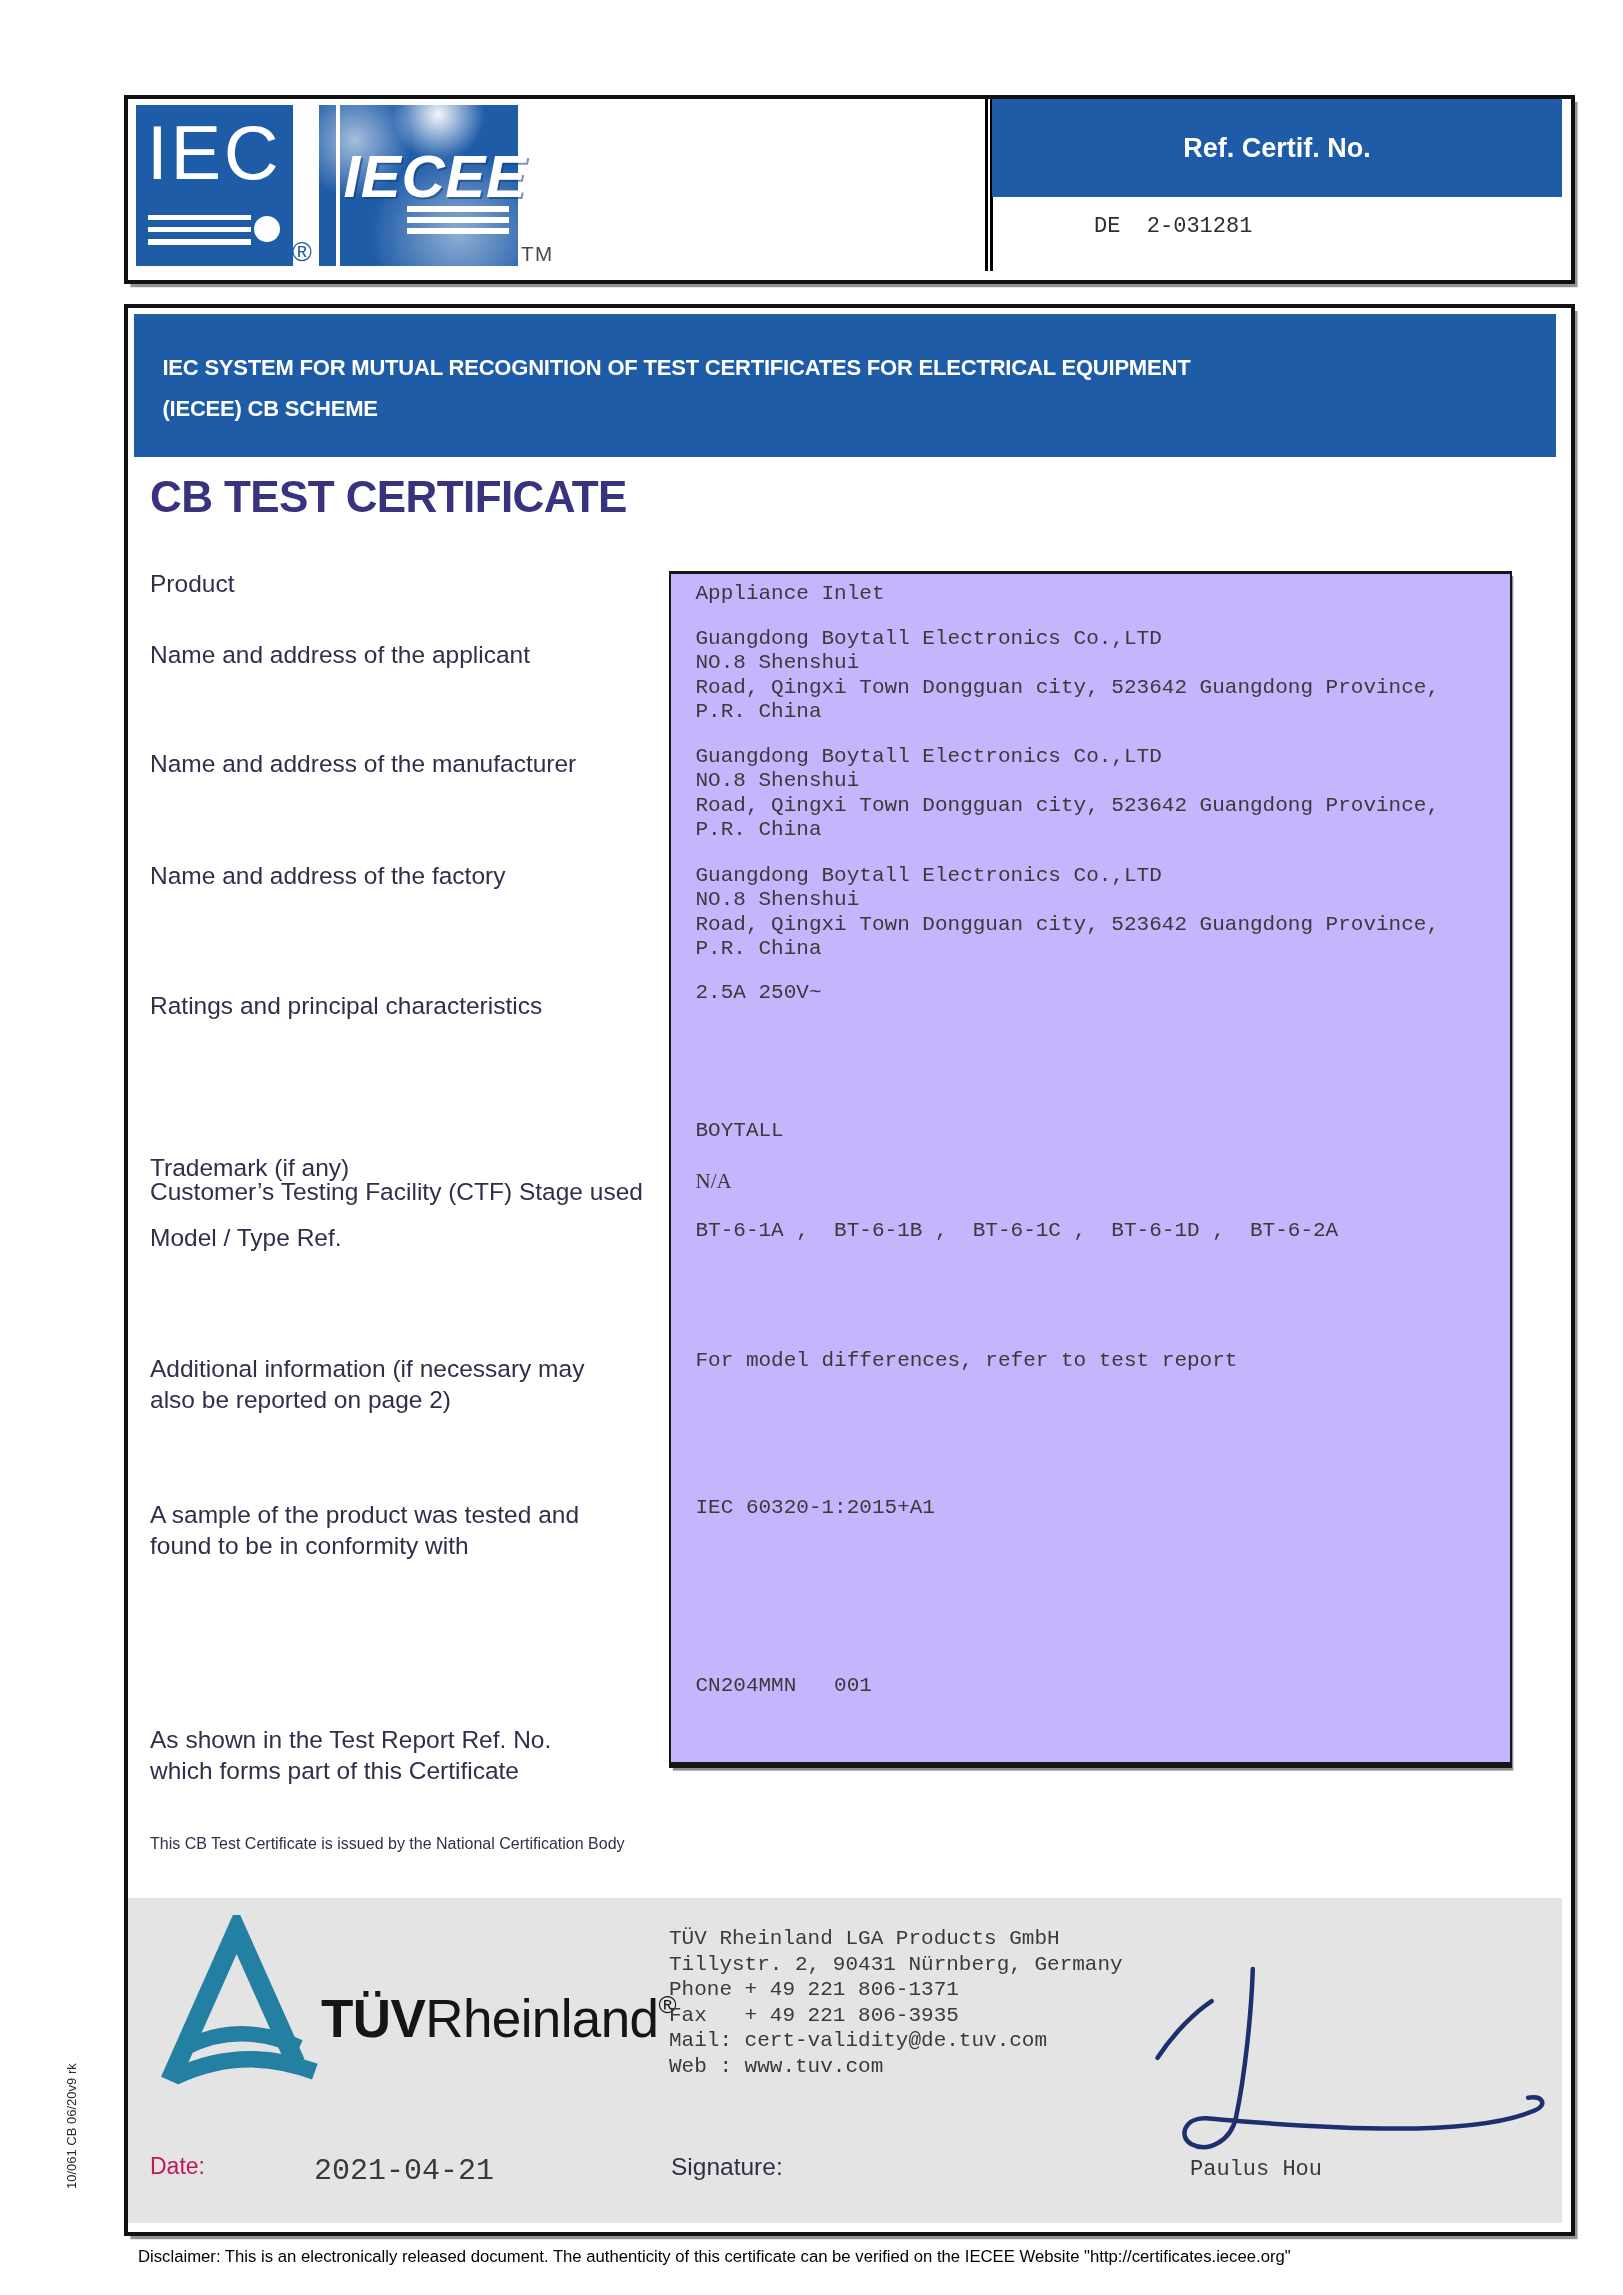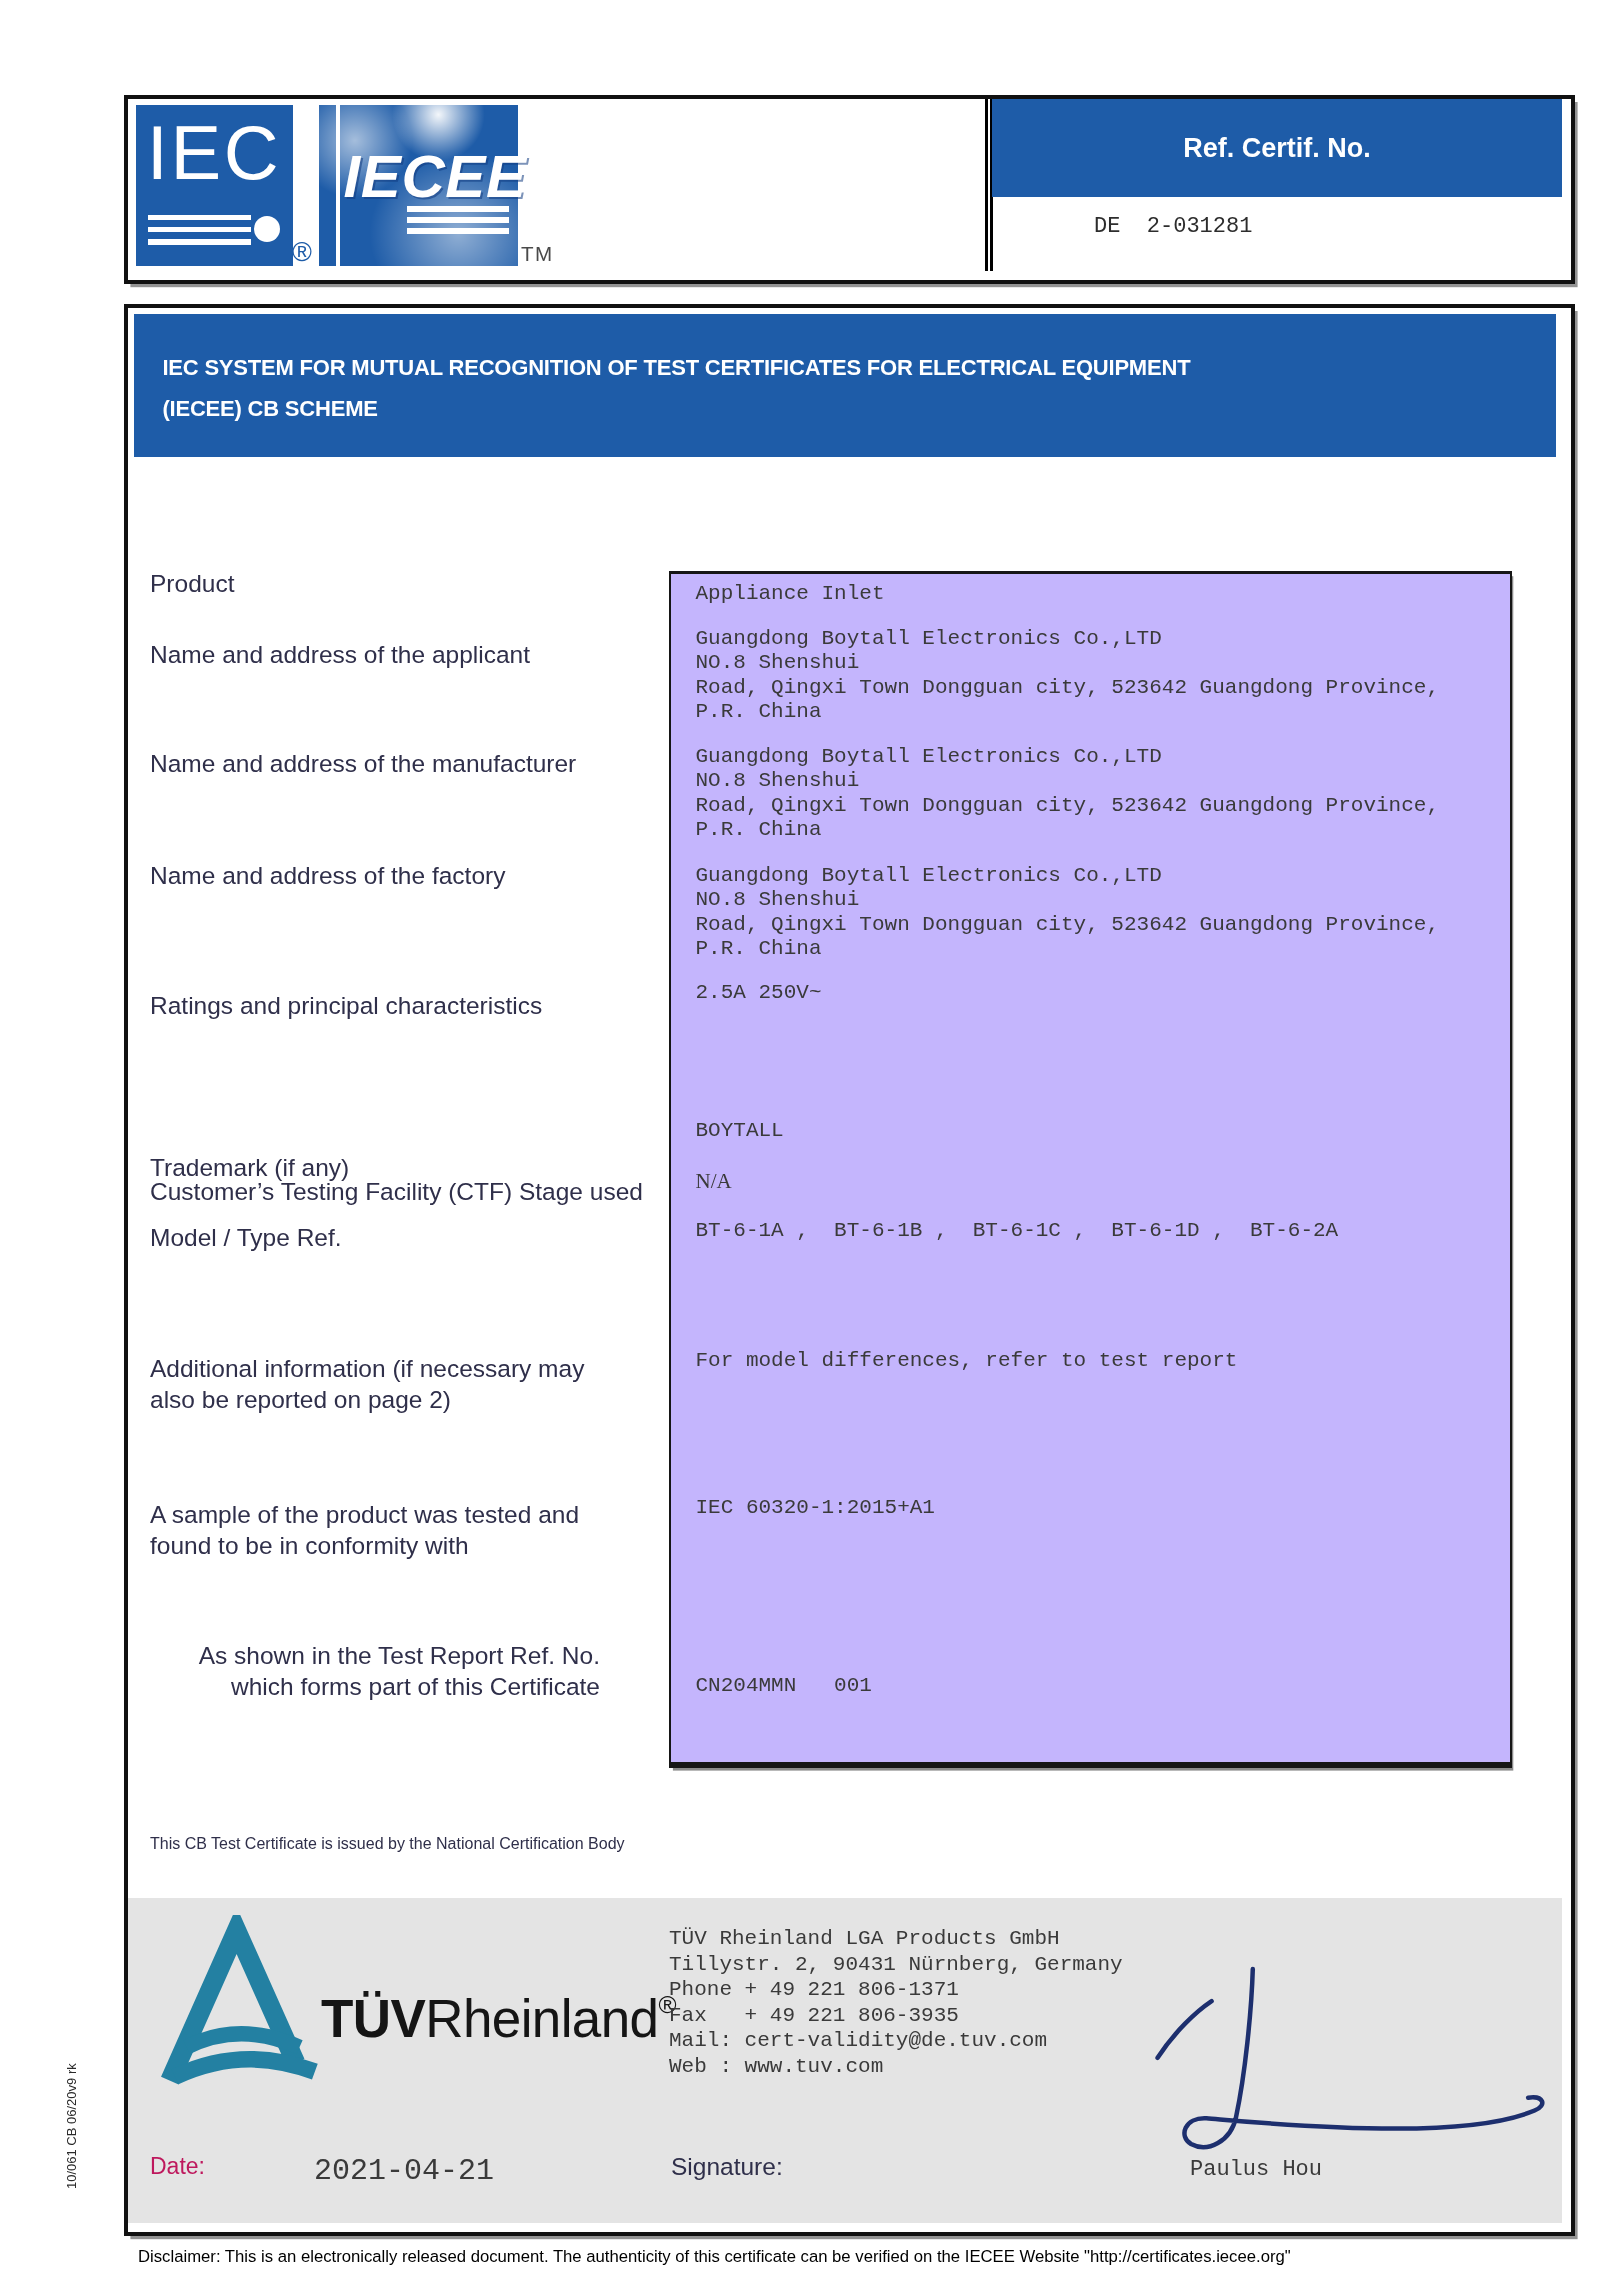--- a/index.html
+++ b/index.html
@@ -44,21 +44,21 @@
       color:#fff;font-size:22px;font-weight:700;letter-spacing:-0.2px;
       padding:33px 0 0 28px;box-sizing:border-box;line-height:41px;}
   .page-title{position:absolute;left:22px;top:164px;font-size:44px;font-weight:700;
       letter-spacing:-0.6px;color:#39327F;}
 
   
   .f-label{position:absolute;left:22px;width:541px;font-size:24.5px;line-height:1.28;color:#2F2F4A;}
   .f-label.narrow{width:450px;}
   .lb0{top:260px;} .lb1{top:331px;} .lb2{top:440px;} .lb3{top:552px;} .lb4{top:682px;}
   .lb5{top:802px;margin-top:42px;} .lb6{top:868px;} .lb7{top:914px;} .lb8{top:1045px;}
-  .lb9{top:1191px;} .lb10{top:1332px;text-align:right;}
+  .lb9{top:1191px;} .lb10{top:1416px;}
 
   
   .value-box{position:absolute;left:541px;top:263px;width:843px;height:1197px;background:#c4b5fd;
       border:2.6px solid #161616;border-top-width:3.2px;border-bottom-width:6.4px;box-sizing:border-box;
       box-shadow:2.6px 3.9px 0 -1.3px #8b8b8b;}
   .f-value{position:absolute;left:24.5px;font-family:"Liberation Mono",monospace;font-size:21px;
       line-height:1.16;color:#3A3A3A;white-space:pre;}
   .v0{top:7.7px;} .v1{top:53px;} .v2{top:171px;} .v3{top:290px;} .v4{top:407px;}
   .v5{top:545px;} .v6{top:595px;font-family:Liberation Serif, serif;} .v7{top:645px;} .v8{top:775px;} .v9{top:922px;} .v10{top:1100px;}
 
@@ -119,20 +119,21 @@
     <div class="ref-value">DE  2-031281</div>
   </div>
 
   <div class="frame main-box">
 
     <div class="banner">
       <div>IEC SYSTEM FOR MUTUAL RECOGNITION OF TEST CERTIFICATES FOR ELECTRICAL EQUIPMENT</div>
       <div>(IECEE) CB SCHEME</div>
     </div>
 
+    <div class="page-title">CB TEST CERTIFICATE</div>
 
     <div class="f-label lb0">Product</div>
     <div class="f-label lb1">Name and address of the applicant</div>
     <div class="f-label lb2">Name and address of the manufacturer</div>
     <div class="f-label lb3">Name and address of the factory</div>
     <div class="f-label lb4">Ratings and principal characteristics</div>
     <div class="f-label lb5">Trademark (if any)</div>
     <div class="f-label lb6">Customer’s Testing Facility (CTF) Stage used</div>
     <div class="f-label lb7">Model / Type Ref.</div>
     <div class="f-label narrow lb8">Additional information (if necessary may also be reported on page 2)</div>

